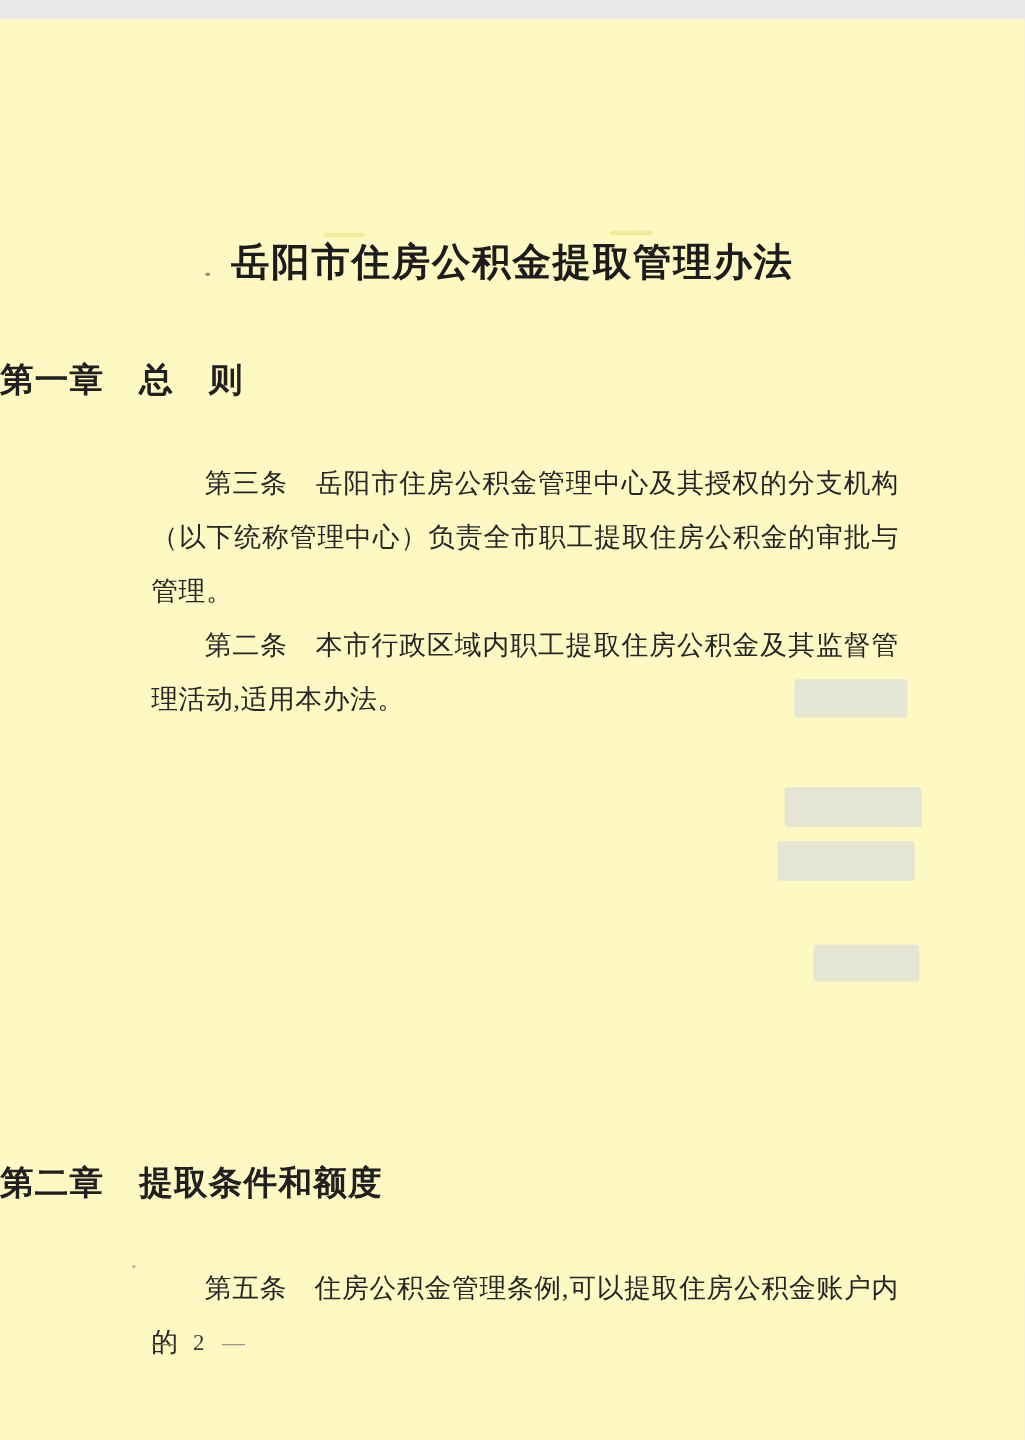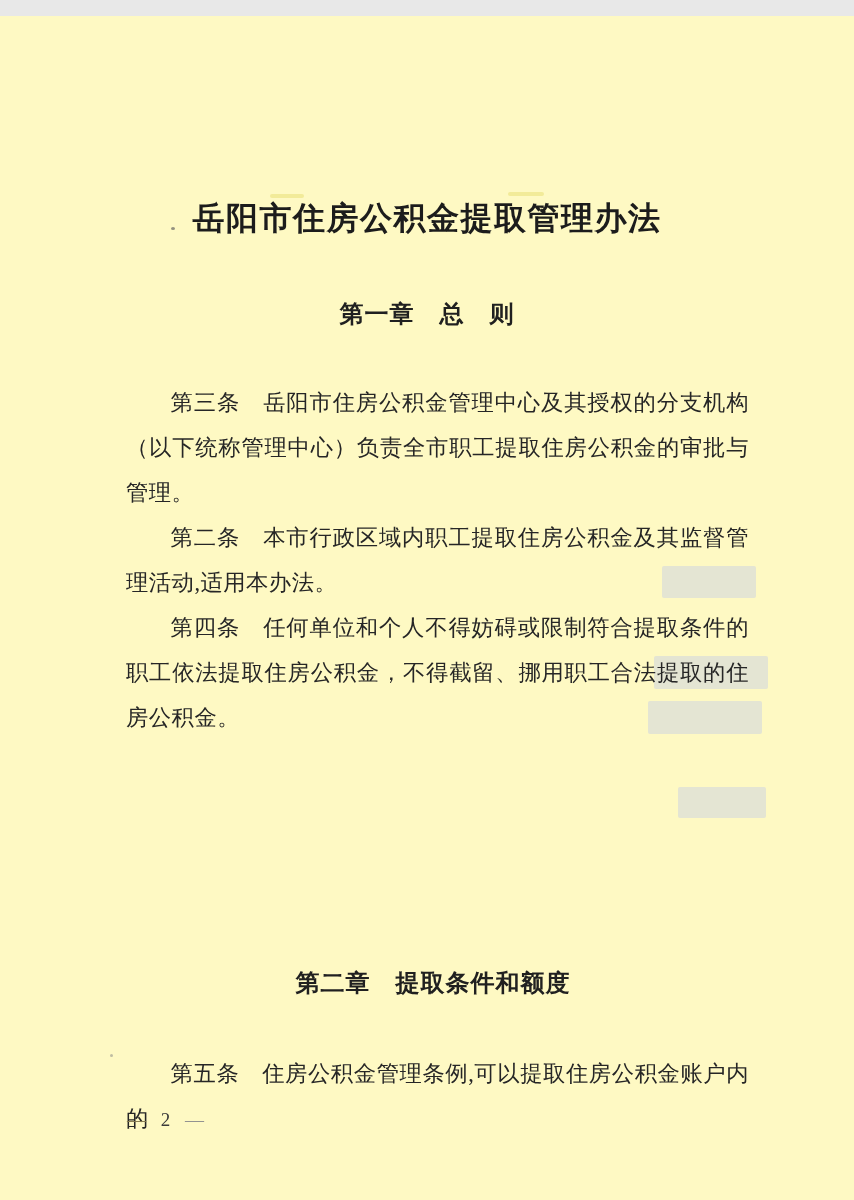--- a/index.html
+++ b/index.html
@@ -17,30 +17,29 @@
     text-align:center;
     font-family:"Liberation Serif", serif;
     font-weight:bold;
     font-size:32px;
     letter-spacing:1.5px;
     color:#1c1c1c;
     z-index:2;
   }
   .chapter-heading{
     position:absolute;left:0;right:0;
-    text-align:center;
     font-family:"Liberation Sans", sans-serif;
     font-weight:bold;
-    font-size:24px;
+    font-size:28px;
     letter-spacing:1px;
     color:#202020;
     z-index:2;
   }
   #chapter-1{top:282px;}
-  #chapter-2{top:951px;padding-left:12px;}
+  #chapter-2{top:951px;}
   .body-block{
     position:absolute;
     left:126px;width:623px;
     font-size:22.3px;
     line-height:45px;
     color:#262626;
     z-index:1;
   }
   #body-main{top:364px;}
   #body-article5{top:1035px;}
@@ -100,21 +99,20 @@
   <div class="speck" id="speck-1"></div>
   <div class="speck" id="speck-2"></div>
 
   <div class="doc-title">岳阳市住房公积金提取管理办法</div>
 
   <div class="chapter-heading" id="chapter-1">第一章　总　则</div>
 
   <div class="body-block" id="body-main">
     <p>第三条　岳阳市住房公积金管理中心及其授权的分支机构（以下统称管理中心）负责全市职工提取住房公积金的审批与管理。</p>
     <p>第二条　本市行政区域内职工提取住房公积金及其监督管理活动,适用本办法。</p>
-    <p>第四条　任何单位和个人不得妨碍或限制符合提取条件的职工依法提取住房公积金，不得截留、挪用职工合法提取的住房公积金。</p>
   </div>
 
   <div class="chapter-heading" id="chapter-2">第二章　提取条件和额度</div>
 
   <div class="body-block" id="body-article5">
     <p>第五条　住房公积金管理条例,可以提取住房公积金账户内的</p>
   </div>
 
   <div class="page-footer">
     <span class="dash-left">—</span>

